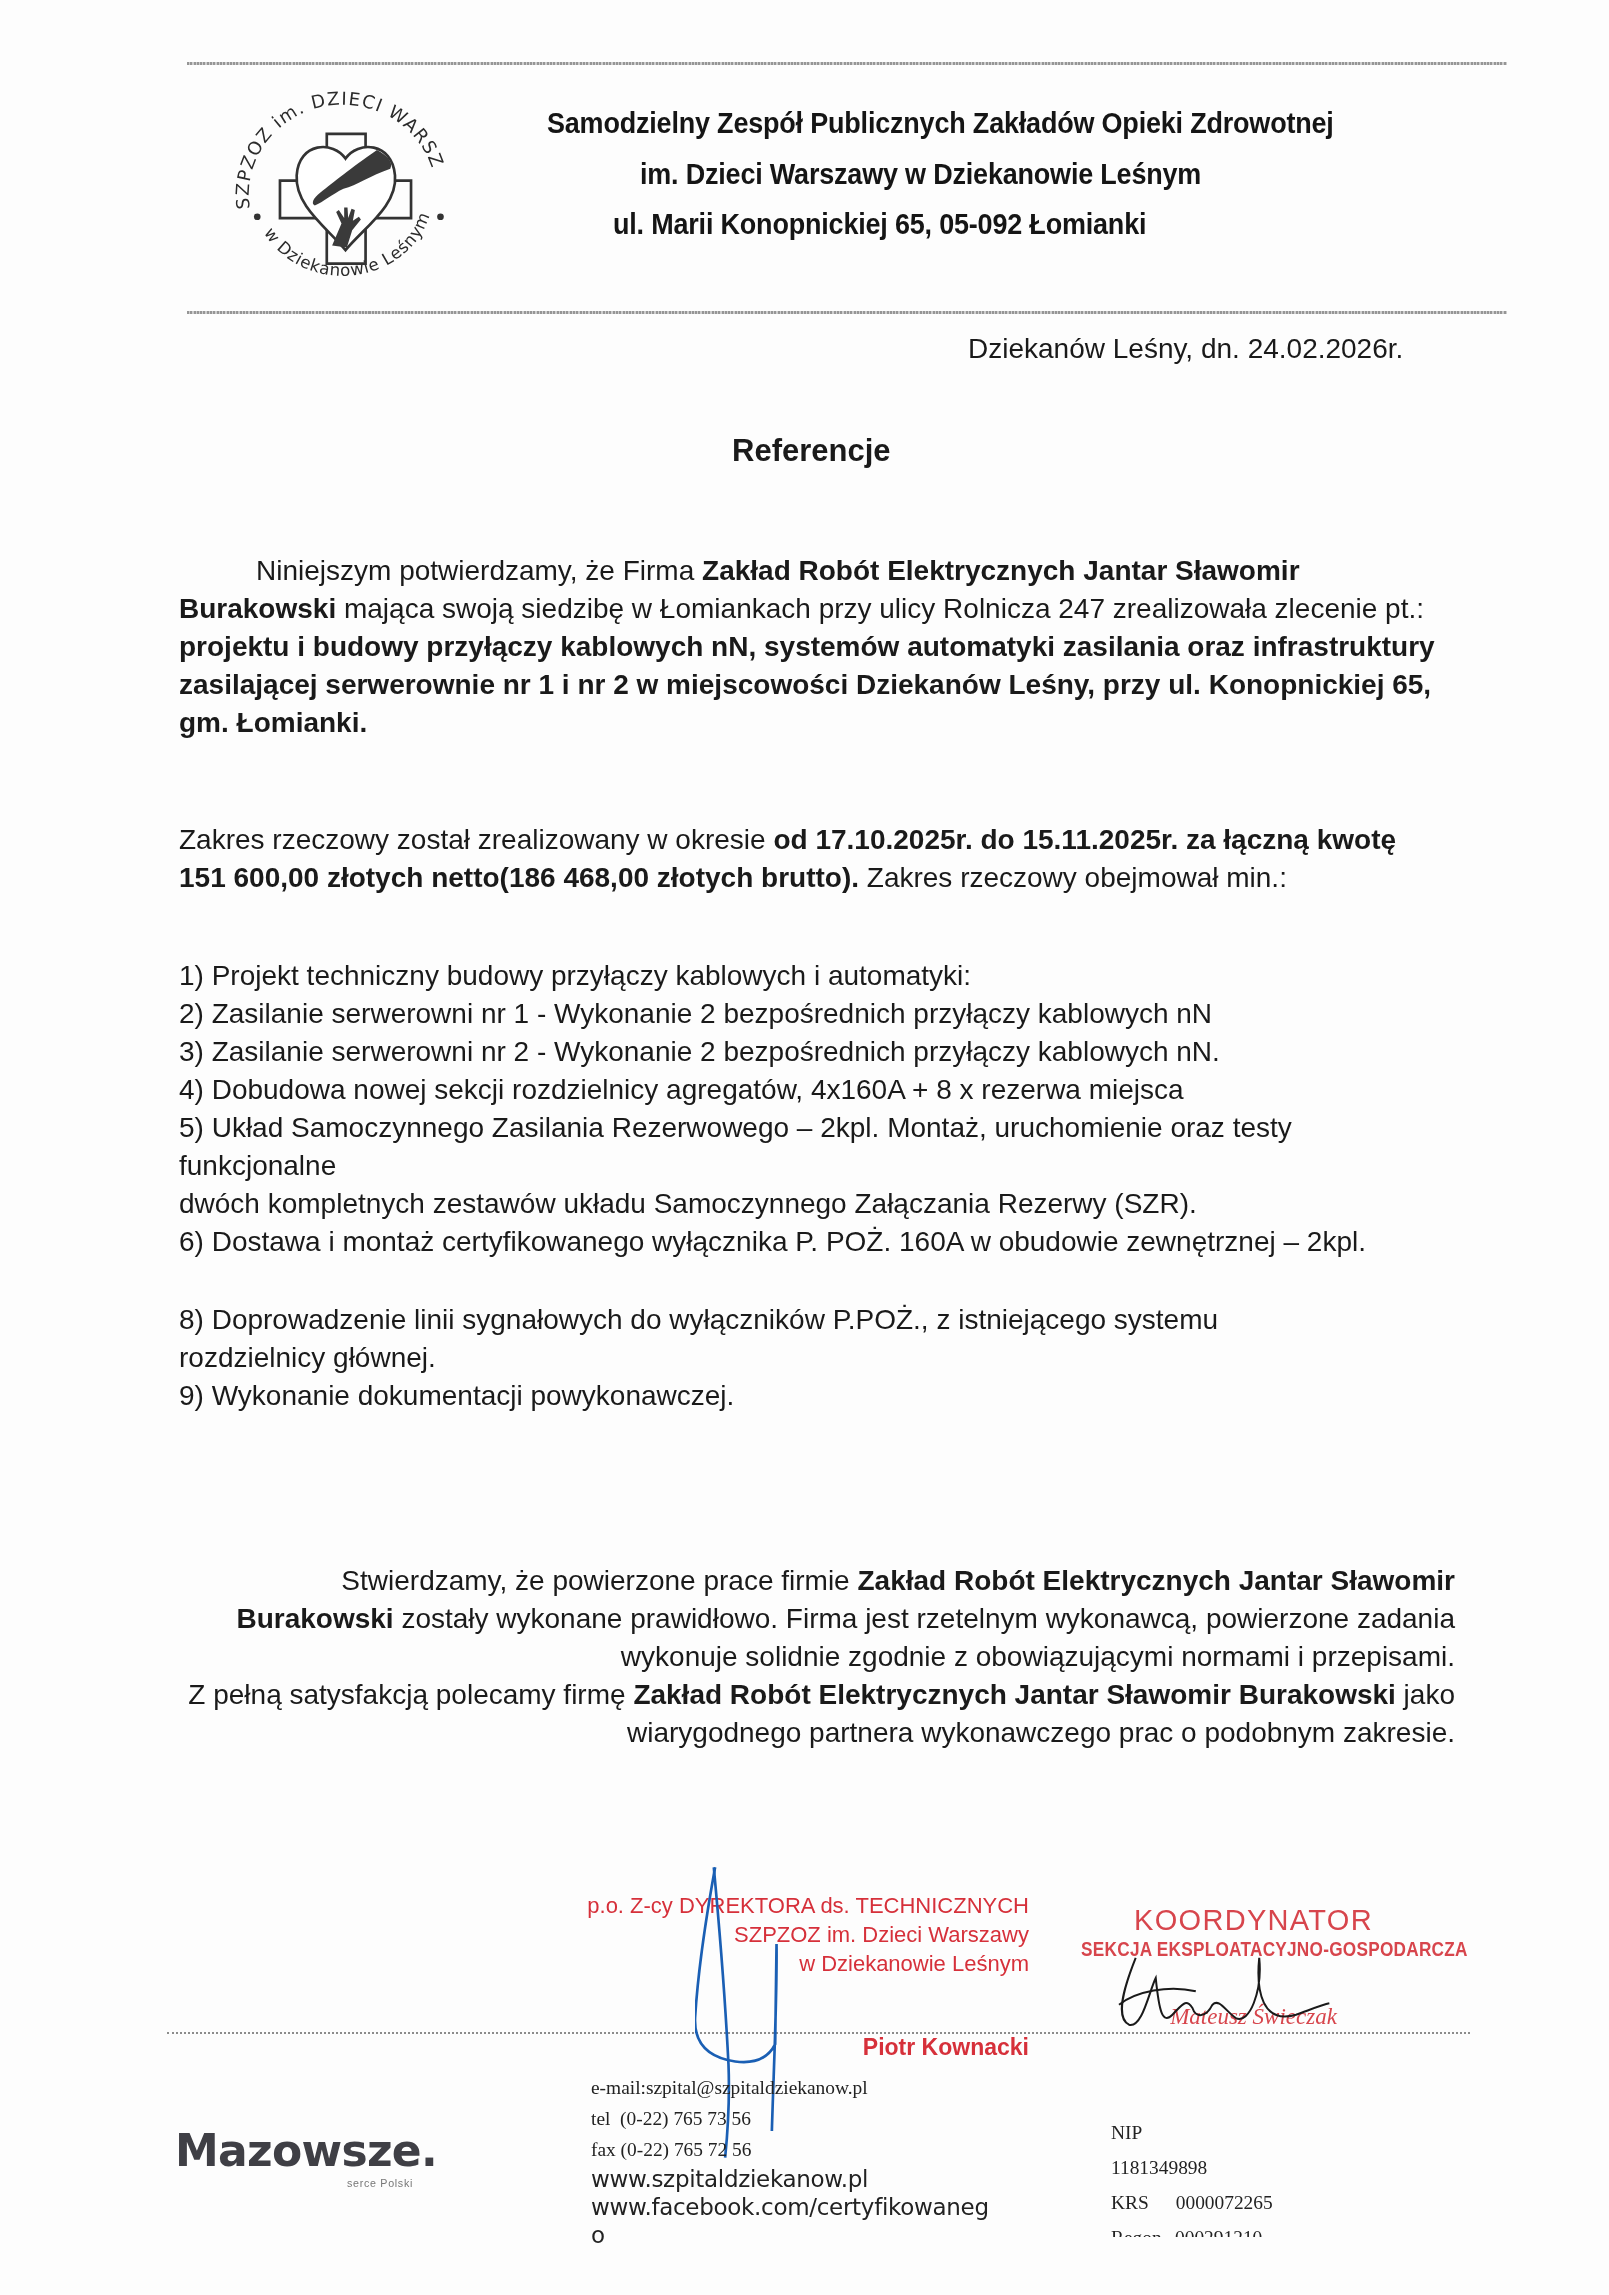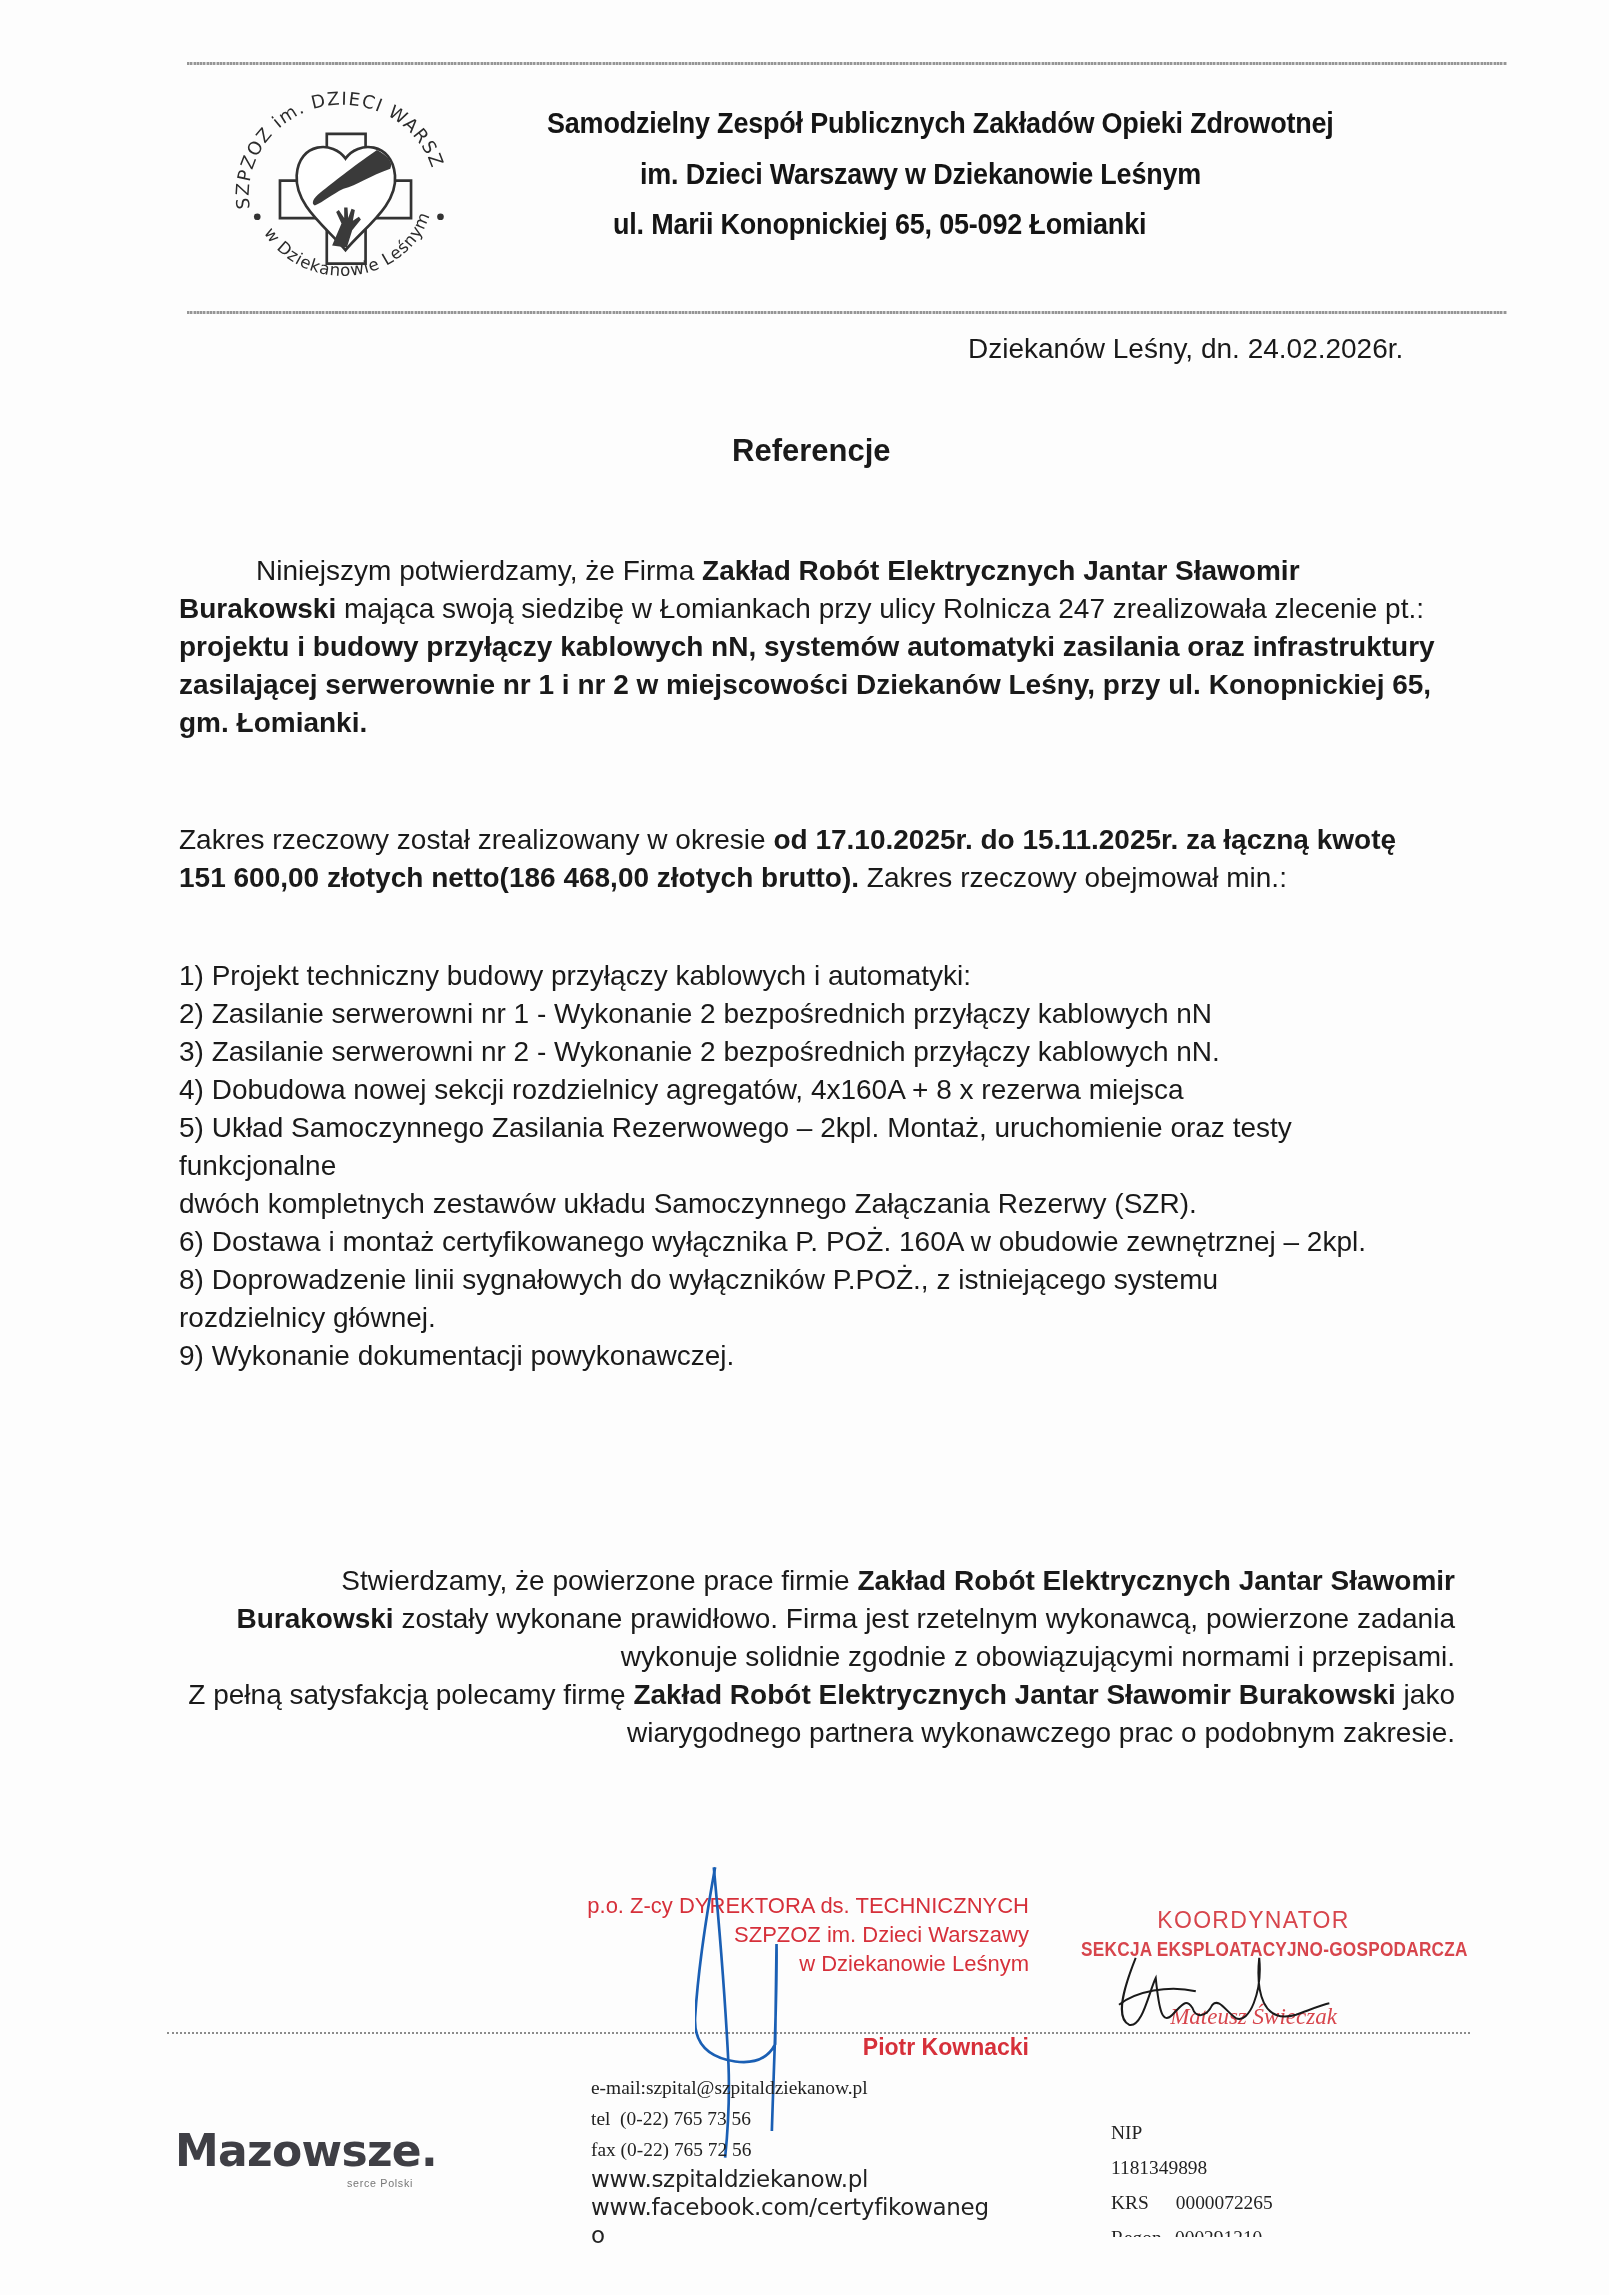--- a/index.html
+++ b/index.html
@@ -9,21 +9,21 @@
   .rule { position:absolute; left:187px; width:1320px; height:3.3px;
           background:repeating-linear-gradient(90deg,#8a8a8a 0 2px,#c8c8c8 2px 3.3px); opacity:.9; }
   .hdr { position:absolute; font-weight:bold; font-size:29px; letter-spacing:-0.2px; white-space:nowrap; color:#151515;
          transform:scaleX(0.93); transform-origin:left top; }
   .date { position:absolute; font-size:28px; white-space:nowrap; color:#1a1a1a; }
   .title { position:absolute; font-size:31px; font-weight:bold; color:#1a1a1a; }
   .para { position:absolute; left:179px; width:1310px; font-size:28px; line-height:38px; color:#1a1a1a; }
   .list-item { font-size:28px; line-height:38px; margin:0; }
   .stamp1 { position:absolute; left:561px; top:1891px; width:468px; text-align:right; font-size:22px; line-height:29px; color:#d6303a; }
   .stamp2 { position:absolute; left:1053px; top:1905px; width:401px; text-align:center; color:#d7454c; }
-  .stamp2 .k { font-size:23px; letter-spacing:1.3px; line-height:31px; }
+  .stamp2 .k { font-size:29px; letter-spacing:1.3px; line-height:31px; }
   .stamp2 .s { font-size:20px; font-weight:bold; letter-spacing:0.3px; transform:scaleX(0.86); transform-origin:center; white-space:nowrap; line-height:27px; }
   .stamp2 .n { font-family:"Liberation Serif", serif; font-style:italic; font-size:23px; margin-top:41px; }
   .dotline { position:absolute; height:0; border-top:2px dotted #8c8c8c; }
   .footer-contact { position:absolute; left:591px; top:2072px; font-family:"Liberation Serif", serif; color:#222; }
   .footer-contact .small { font-size:19.4px; line-height:31px; }
   .footer-contact .big { font-family:"DejaVu Sans", sans-serif; font-size:23px; line-height:28px; letter-spacing:-0.3px; }
   .footer-ids { position:absolute; left:1111px; top:2115px; font-family:"Liberation Serif", serif; font-size:19.4px; line-height:35px; color:#222; }
   .mazowsze { position:absolute; left:175px; top:2125px; font-family:"DejaVu Sans", sans-serif; font-weight:bold; font-size:44px; color:#3f3f45; letter-spacing:-0.7px; }
   .mazowsze-sub { position:absolute; left:347px; top:2177px; font-size:10.7px; color:#777; letter-spacing:0.7px; }
 </style>
@@ -71,21 +71,21 @@
 </div>
 
 <div class="para" style="top:957px;width:1270px;">
   <p class="list-item">1) Projekt techniczny budowy przyłączy kablowych i automatyki:</p>
   <p class="list-item">2) Zasilanie serwerowni nr 1 - Wykonanie 2 bezpośrednich przyłączy kablowych nN</p>
   <p class="list-item">3) Zasilanie serwerowni nr 2 - Wykonanie 2 bezpośrednich przyłączy kablowych nN.</p>
   <p class="list-item">4) Dobudowa nowej sekcji rozdzielnicy agregatów, 4x160A + 8 x rezerwa miejsca</p>
   <p class="list-item" style="width:1243px;">5) Układ Samoczynnego Zasilania Rezerwowego – 2kpl. Montaż, uruchomienie oraz testy funkcjonalne</p>
   <p class="list-item">dwóch kompletnych zestawów układu Samoczynnego Załączania Rezerwy (SZR).</p>
   <p class="list-item" style="width:1256px;">6) Dostawa i montaż certyfikowanego wyłącznika P. POŻ. 160A w obudowie zewnętrznej – 2kpl.</p>
-  <p class="list-item" style="width:1183px;">8) Doprowadzenie linii sygnałowych do wyłączników P.POŻ., z istniejącego systemu rozdzielnicy głównej.</p>
+  <p class="list-item" style="width:1183px;margin-top:40px;">8) Doprowadzenie linii sygnałowych do wyłączników P.POŻ., z istniejącego systemu rozdzielnicy głównej.</p>
   <p class="list-item">9) Wykonanie dokumentacji powykonawczej.</p>
 </div>
 
 <div class="para" style="top:1562px;width:1276px;line-height:38px;text-align:right;">
   <span>Stwierdzamy, że  powierzone prace firmie </span><b>Zakład Robót Elektrycznych Jantar Sławomir Burakowski</b><span> zostały wykonane prawidłowo. Firma jest rzetelnym wykonawcą, powierzone zadania wykonuje solidnie zgodnie z obowiązującymi normami i przepisami.</span><br>
   <span>Z pełną satysfakcją polecamy firmę </span><b>Zakład Robót Elektrycznych Jantar Sławomir Burakowski</b><span> jako wiarygodnego partnera wykonawczego prac o podobnym zakresie.</span>
 </div>
 
 <div class="dotline" style="left:167px;top:2032px;width:1303px;"></div>
 

